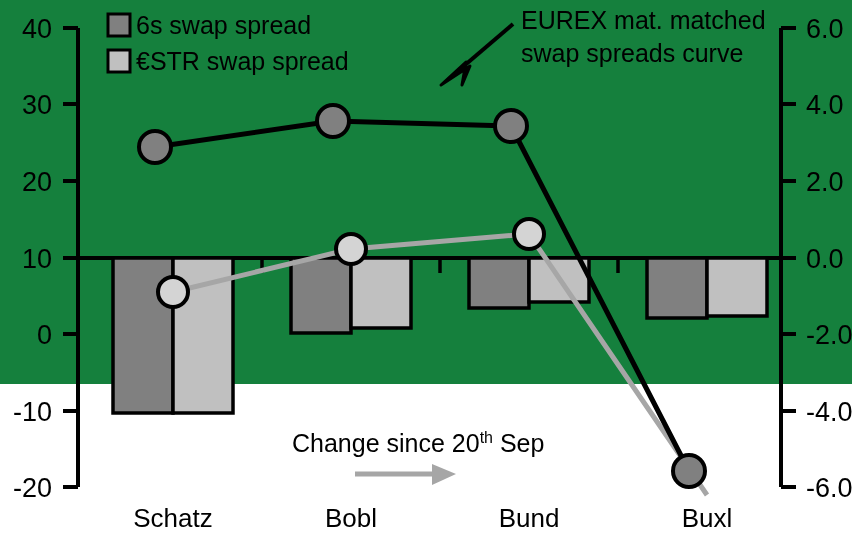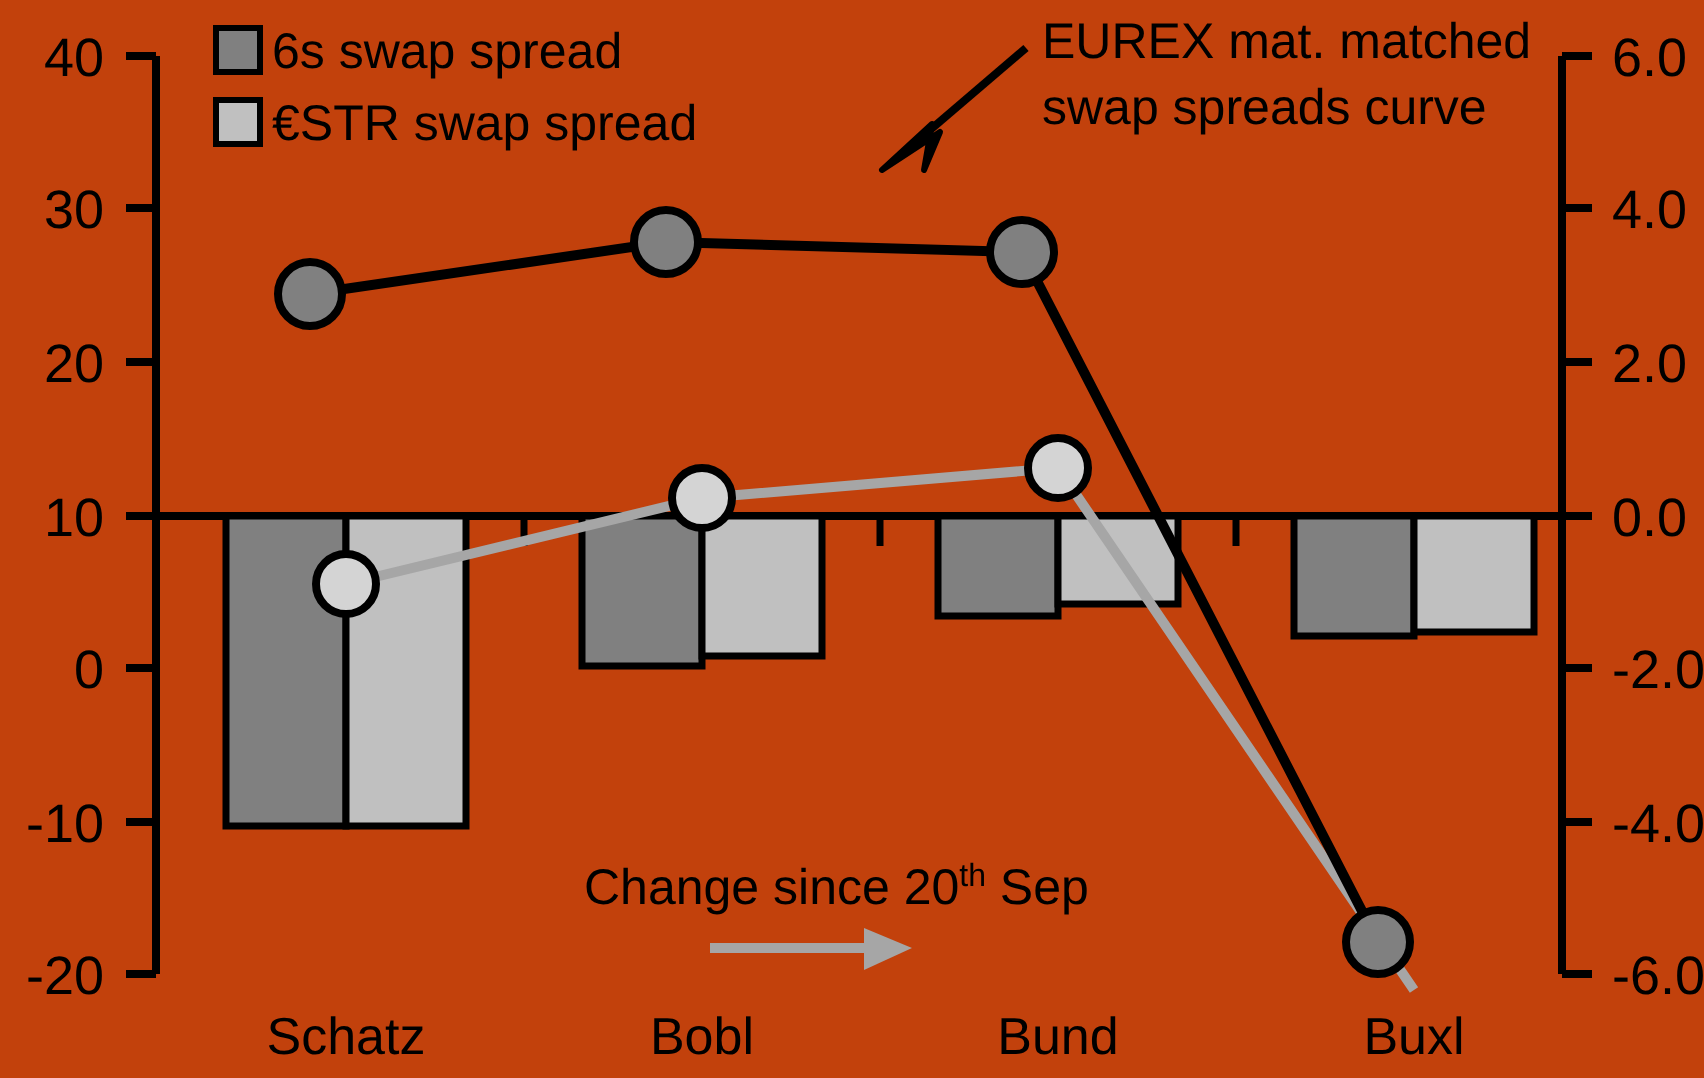--- a/index.html
+++ b/index.html
@@ -9,22 +9,22 @@
   }
   body {
     width: 852px;
     height: 539px;
     font-family: "Liberation Sans", sans-serif;
     overflow: hidden;
   }
   #chart-root {
     position: relative;
     width: 852px;
-    height: 539px;
-    background: #c2410c;
+    height: 384px;
+    background: #15803d;
   }
   svg.chart-svg {
     position: absolute;
     left: 0;
     top: 0;
     width: 852px;
     height: 539px;
   }
   .tick-label {
     font-family: "Liberation Sans", sans-serif;

